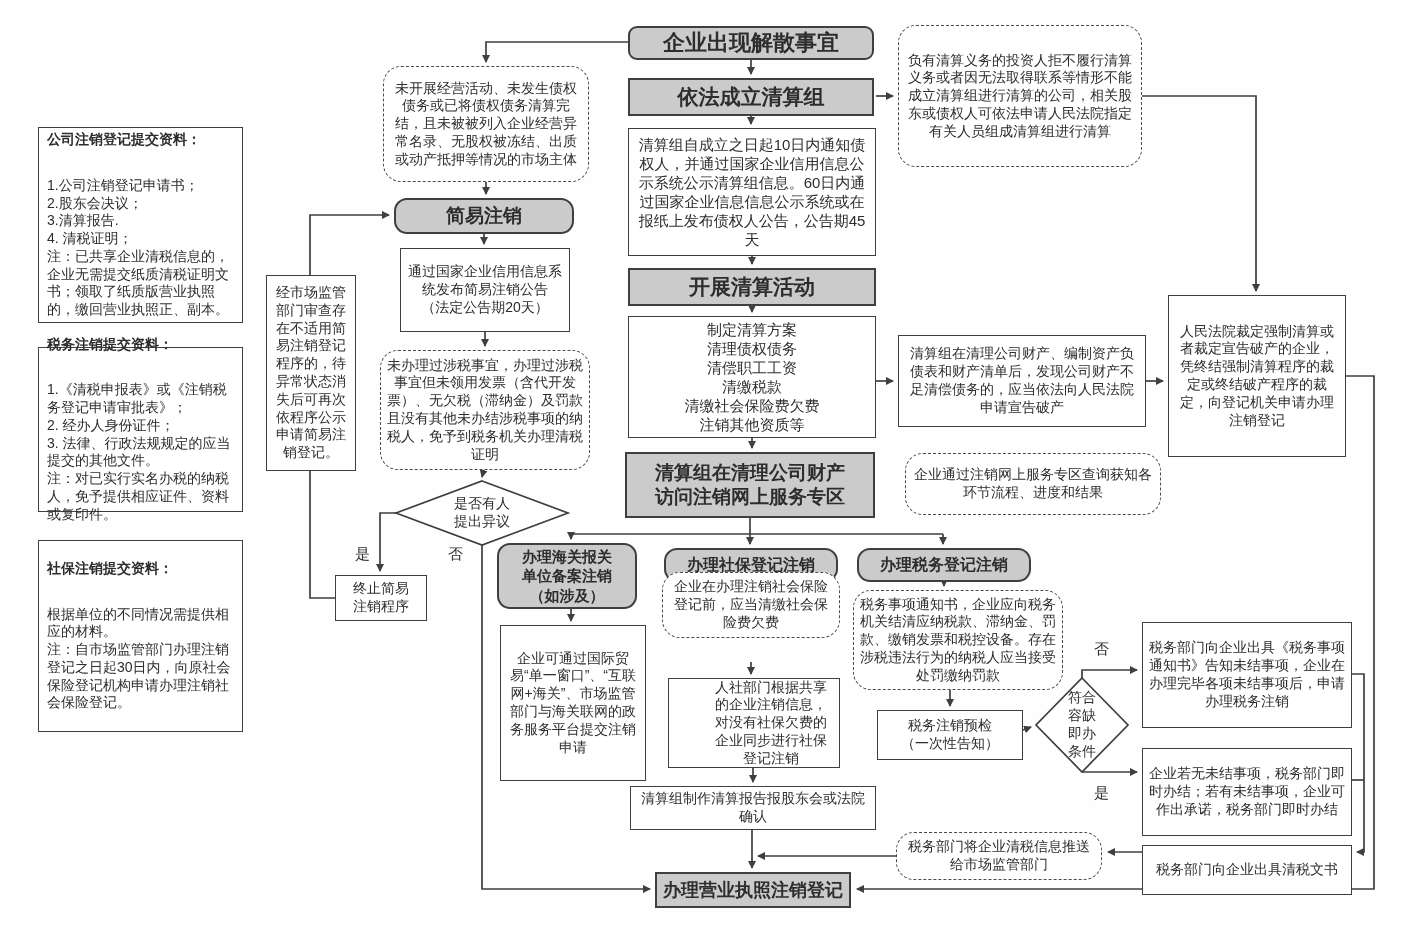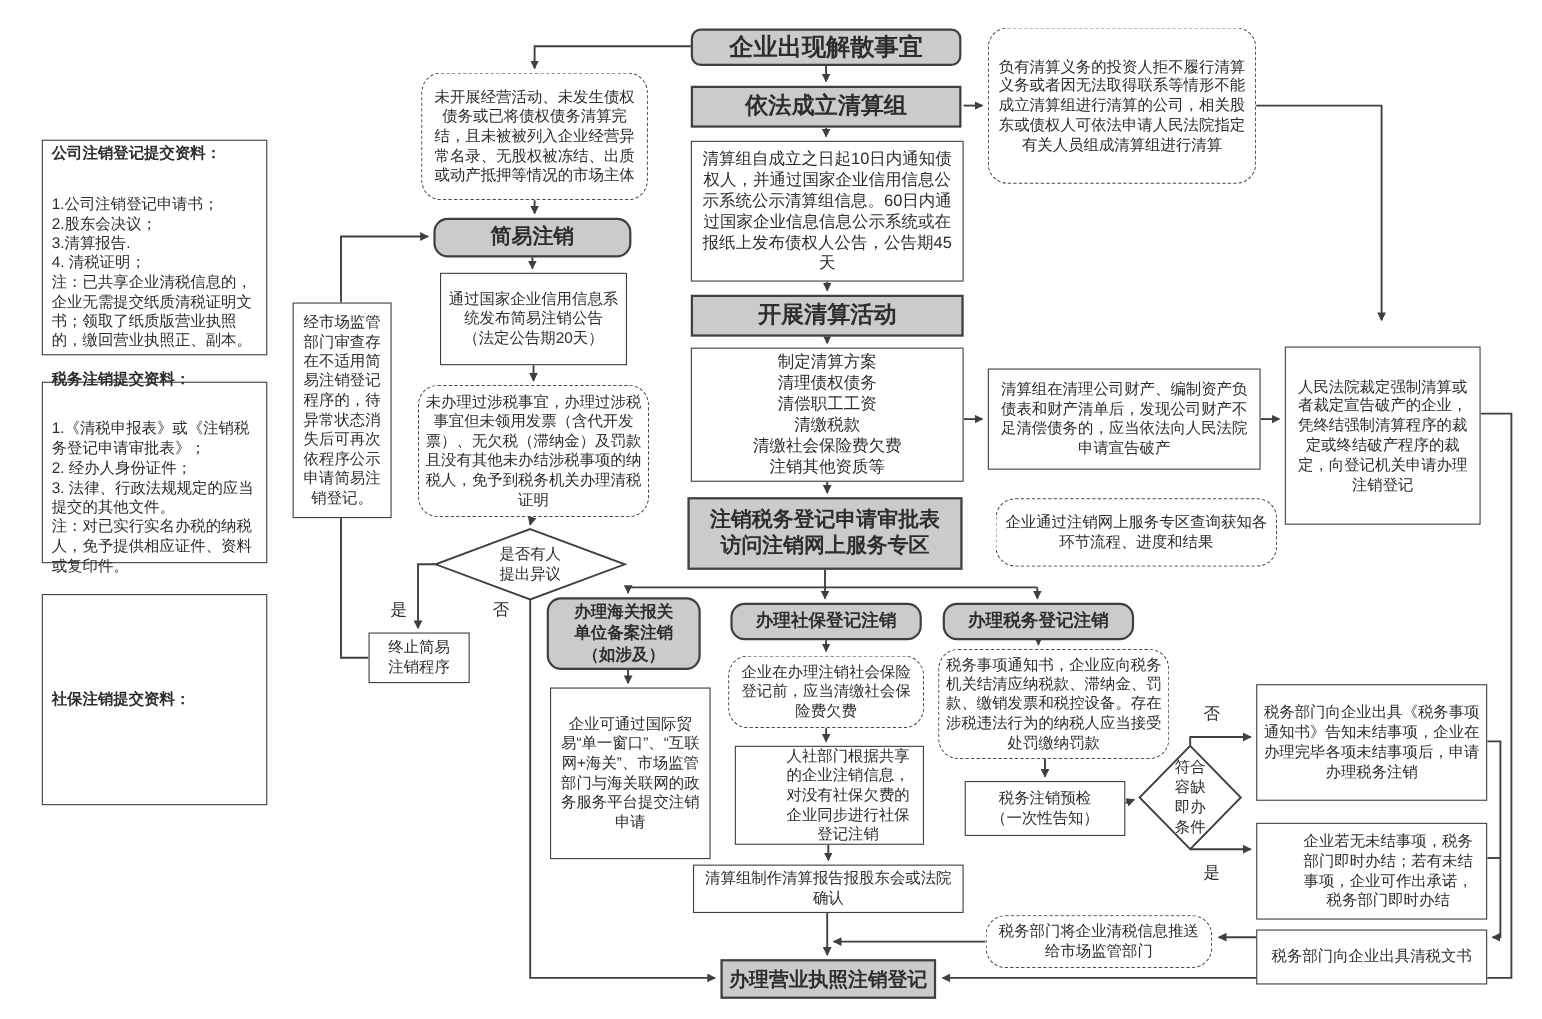--- a/index.html
+++ b/index.html
@@ -94,30 +94,30 @@
       </div>
       <div class="node white" style="left: 628px; top: 316px; width: 248px; height: 122px; font-size: 15px;">
         <div class="node-text">制定清算方案
 清理债权债务
 清偿职工工资
 清缴税款
 清缴社会保险费欠费
 注销其他资质等</div>
       </div>
       <div class="node gray" style="left: 625px; top: 452px; width: 250px; height: 66px; font-size: 19px; font-weight: 700;">
-        <div class="node-text">注销税务登记申请审批表
+        <div class="node-text">清算组在清理公司财产
 访问注销网上服务专区</div>
       </div>
       <div class="node dashed" style="left: 898px; top: 25px; width: 244px; height: 142px; font-size: 14px;">
         <div class="node-text">负有清算义务的投资人拒不履行清算义务或者因无法取得联系等情形不能成立清算组进行清算的公司，相关股东或债权人可依法申请人民法院指定有关人员组成清算组进行清算</div>
       </div>
       <div class="node white" style="left: 898px; top: 335px; width: 248px; height: 92px; font-size: 14px;">
         <div class="node-text">清算组在清理公司财产、编制资产负债表和财产清单后，发现公司财产不足清偿债务的，应当依法向人民法院申请宣告破产</div>
       </div>
-      <div class="node white" style="left: 1168px; top: 295px; width: 178px; height: 162px; font-size: 14px; margin-top: 20px;">
+      <div class="node white" style="left: 1168px; top: 295px; width: 178px; height: 162px; font-size: 14px;">
         <div class="node-text">人民法院裁定强制清算或者裁定宣告破产的企业，凭终结强制清算程序的裁定或终结破产程序的裁定，向登记机关申请办理注销登记</div>
       </div>
       <div class="node dashed" style="left: 905px; top: 453px; width: 256px; height: 62px; font-size: 14px;">
         <div class="node-text">企业通过注销网上服务专区查询获知各环节流程、进度和结果</div>
       </div>
       <div class="node white-left" style="left: 38px; top: 127px; width: 205px; height: 196px; font-size: 14px;">
         <div class="node-title">公司注销登记提交资料：</div>
         <div class="node-text">1.公司注销登记申请书；
 2.股东会决议；
 3.清算报告.
@@ -126,20 +126,22 @@
       </div>
       <div class="node white-left" style="left: 38px; top: 347px; width: 205px; height: 165px; font-size: 14px;">
         <div class="node-title">税务注销提交资料：</div>
         <div class="node-text">1.《清税申报表》或《注销税务登记申请审批表》；
 2. 经办人身份证件；
 3. 法律、行政法规规定的应当提交的其他文件。
 注：对已实行实名办税的纳税人，免予提供相应证件、资料或复印件。</div>
       </div>
       <div class="node white-left" style="left: 38px; top: 540px; width: 205px; height: 192px; font-size: 14px;">
         <div class="node-title">社保注销提交资料：</div>
+        <div class="node-text">根据单位的不同情况需提供相应的材料。
+注：自市场监管部门办理注销登记之日起30日内，向原社会保险登记机构申请办理注销社会保险登记。</div>
       </div>
       <div class="node dashed" style="left: 383px; top: 66px; width: 206px; height: 116px; font-size: 14px;">
         <div class="node-text">未开展经营活动、未发生债权债务或已将债权债务清算完结，且未被被列入企业经营异常名录、无股权被冻结、出质或动产抵押等情况的市场主体</div>
       </div>
       <div class="node gray-round" style="left: 394px; top: 198px; width: 180px; height: 36px; font-size: 19px; font-weight: 700;">
         <div class="node-text">简易注销</div>
       </div>
       <div class="node white" style="left: 400px; top: 248px; width: 170px; height: 84px; font-size: 14px;">
         <div class="node-text">通过国家企业信用信息系统发布简易注销公告
 （法定公告期20天）</div>
@@ -165,21 +167,21 @@
       </div>
       <div class="node gray-round" style="left: 664px; top: 548px; width: 174px; height: 34px; font-size: 16px; font-weight: 700;">
         <div class="node-text">办理社保登记注销</div>
       </div>
       <div class="node gray-round" style="left: 857px; top: 548px; width: 174px; height: 34px; font-size: 16px; font-weight: 700;">
         <div class="node-text">办理税务登记注销</div>
       </div>
       <div class="node white" style="left: 500px; top: 625px; width: 146px; height: 156px; font-size: 14px;">
         <div class="node-text">企业可通过国际贸易“单一窗口”、“互联网+海关”、市场监管部门与海关联网的政务服务平台提交注销申请</div>
       </div>
-      <div class="node dashed" style="left: 662px; top: 596px; width: 178px; height: 66px; font-size: 14px; align-items: flex-end;">
+      <div class="node dashed" style="left: 662px; top: 572px; width: 178px; height: 66px; font-size: 14px; align-items: flex-end;">
         <div class="node-text">企业在办理注销社会保险登记前，应当清缴社会保险费欠费</div>
       </div>
       <div class="node white" style="left: 668px; top: 678px; width: 172px; height: 90px; font-size: 14px; padding-left: 40px;">
         <div class="node-text">人社部门根据共享的企业注销信息，对没有社保欠费的企业同步进行社保登记注销</div>
       </div>
       <div class="node dashed" style="left: 853px; top: 590px; width: 210px; height: 100px; font-size: 14px;">
         <div class="node-text">税务事项通知书，企业应向税务机关结清应纳税款、滞纳金、罚款、缴销发票和税控设备。存在涉税违法行为的纳税人应当接受处罚缴纳罚款</div>
       </div>
       <div class="node white" style="left: 877px; top: 710px; width: 146px; height: 50px; font-size: 14px;">
         <div class="node-text">税务注销预检
@@ -187,21 +189,21 @@
       </div>
       <div class="node diamond" style="left: 1036px; top: 678px; width: 92px; height: 94px; font-size: 14px;">
         <div class="node-text">符合
 容缺
 即办
 条件</div>
       </div>
       <div class="node white" style="left: 1142px; top: 622px; width: 210px; height: 106px; font-size: 14px;">
         <div class="node-text">税务部门向企业出具《税务事项通知书》告知未结事项，企业在办理完毕各项未结事项后，申请办理税务注销</div>
       </div>
-      <div class="node white" style="left: 1142px; top: 748px; width: 210px; height: 88px; font-size: 14px; padding-left: 36px;">
+      <div class="node white" style="left: 1142px; top: 748px; width: 210px; height: 88px; font-size: 14px;">
         <div class="node-text">企业若无未结事项，税务部门即时办结；若有未结事项，企业可作出承诺，税务部门即时办结</div>
       </div>
       <div class="node white" style="left: 1142px; top: 845px; width: 210px; height: 50px; font-size: 14px; text-align: center;">
         <div class="node-text">税务部门向企业出具清税文书</div>
       </div>
       <div class="node white" style="left: 630px; top: 786px; width: 246px; height: 44px; font-size: 14px;">
         <div class="node-text">清算组制作清算报告报股东会或法院确认</div>
       </div>
       <div class="node dashed" style="left: 896px; top: 832px; width: 206px; height: 48px; font-size: 14px;">
         <div class="node-text">税务部门将企业清税信息推送给市场监管部门</div>

